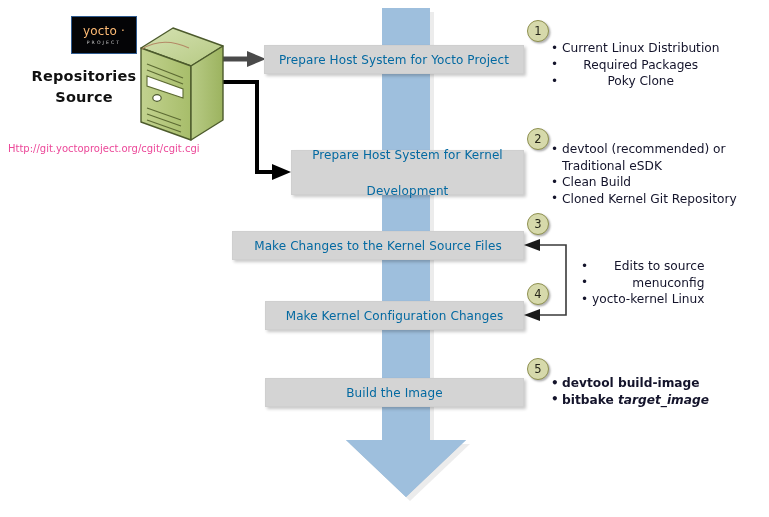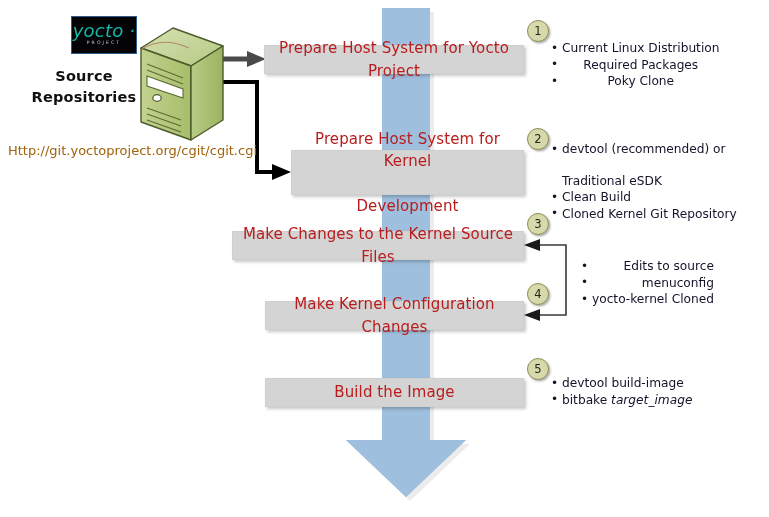--- a/index.html
+++ b/index.html
@@ -17,22 +17,22 @@
   .flow-arrow{position:absolute;left:0;top:0;width:769px;height:517px;pointer-events:none;}
 
   
   .pbox{
     position:absolute;
     background:#d4d4d4;
     border:1px solid #cfcfcf;
     box-shadow:2px 2px 3px rgba(0,0,0,0.22);
     display:flex;align-items:center;justify-content:center;
     text-align:center;
-    font-size:15px;
-    color:#b91c1c;
+    font-size:12px;
+    color:#0369a1;
     line-height:1.5;
     letter-spacing:0.1px;
     box-sizing:border-box;
   }
   .pbox span{display:block;width:100%;}
 
   
   .numcircle{
     position:absolute;
     width:22px;height:22px;
@@ -56,53 +56,53 @@
   .bullets div{
     position:relative;
     padding-left:12px;
     white-space:nowrap;
   }
   .bullets div.bul::before{
     content:"•";
     position:absolute;left:1px;top:-0.5px;
     font-size:12px;color:#14142b;
   }
-  .bullets div.cont{padding-left:12px;margin-top:15px;}
+  .bullets div.cont{padding-left:12px;}
   .ital{font-style:italic;}
 
   
   .srclabel{
     position:absolute;
     font-weight:bold;
     font-size:14.5px;
     line-height:21px;
     text-align:center;
     color:#111111;
     letter-spacing:0.2px;
   }
   .urllabel{
     position:absolute;
-    font-size:13px;
-    color:#a16207;
+    font-size:10px;
+    color:#ec4899;
     white-space:nowrap;
   }
 
   
   .logo{
     position:absolute;
     left:71px;top:16px;width:66px;height:38px;
     background:#040406;
     border:1.6px solid #2f5b8f;
     box-sizing:border-box;
     display:flex;flex-direction:column;
     align-items:center;justify-content:center;
   }
   .logo .l1{
-    color:#14b8a6;font-size:18px;line-height:14px;
-    letter-spacing:0.2px;font-weight:500;font-style:italic;
+    color:#fdba74;font-size:12px;line-height:14px;
+    letter-spacing:0.2px;font-weight:500;
   }
   .logo .l2{
     color:#c9c9c9;font-size:4.6px;line-height:7px;
     letter-spacing:2.1px;margin-top:1px;
   }
 
   
   .server{position:absolute;left:133px;top:26px;width:92px;height:118px;}
 
   
@@ -174,22 +174,22 @@
     <ellipse cx="24" cy="72" rx="4.2" ry="3.4" fill="#ffffff" stroke="#4c5a2c" stroke-width="1.2"></ellipse>
 
     <path d="M14,82 L48,94" stroke="#5d6b33" stroke-width="1.2" fill="none"></path>
     <path d="M14,88 L48,100" stroke="#5d6b33" stroke-width="1.2" fill="none"></path>
     <path d="M14,94 L48,106" stroke="#5d6b33" stroke-width="1.2" fill="none"></path>
 
     <path d="M9,23 Q30,10 56,22" stroke="#b07b5c" stroke-width="1.1" fill="none" opacity="0.85"></path>
   </svg>
 
   <div class="srclabel" style="left:28px;top:66px;width:112px;">
+    <div>Repositories</div>
     <div>Source</div>
-    <div>Repositories</div>
   </div>
 
   <div class="urllabel" style="left:8px;top:143px;">Http://git.yoctoproject.org/cgit/cgit.cgi</div>
 
   <div class="pbox" style="left:264px;top:45px;width:260px;height:29px;">
     <span>Prepare Host System for Yocto Project</span>
   </div>
   <div class="numcircle" style="left:527px;top:20px;">1</div>
   <div class="bullets" style="left:550px;top:40px;text-align:center;">
     <div class="bul">Current Linux Distribution</div>
@@ -217,25 +217,25 @@
   <div class="numcircle" style="left:527px;top:213px;">3</div>
 
   <div class="pbox" style="left:265px;top:301px;width:259px;height:29px;">
     <span>Make Kernel Configuration Changes</span>
   </div>
   <div class="numcircle" style="left:527px;top:283px;">4</div>
 
   <div class="bullets" style="left:580px;top:258px;text-align:right;">
     <div class="bul">Edits to source</div>
     <div class="bul">menuconfig</div>
-    <div class="bul">yocto-kernel Cloned</div>
+    <div class="bul">yocto-kernel Linux</div>
   </div>
 
   <div class="pbox" style="left:265px;top:378px;width:259px;height:29px;">
     <span>Build the Image</span>
   </div>
   <div class="numcircle" style="left:527px;top:358px;">5</div>
-  <div class="bullets" style="left:550px;top:375px;">
+  <div class="bullets" style="left:550px;top:375px;font-weight:bold;">
     <div class="bul">devtool build-image</div>
     <div class="bul"><span>bitbake </span><span class="ital">target_image</span></div>
   </div>
 
 </div>
 
 </body></html>

